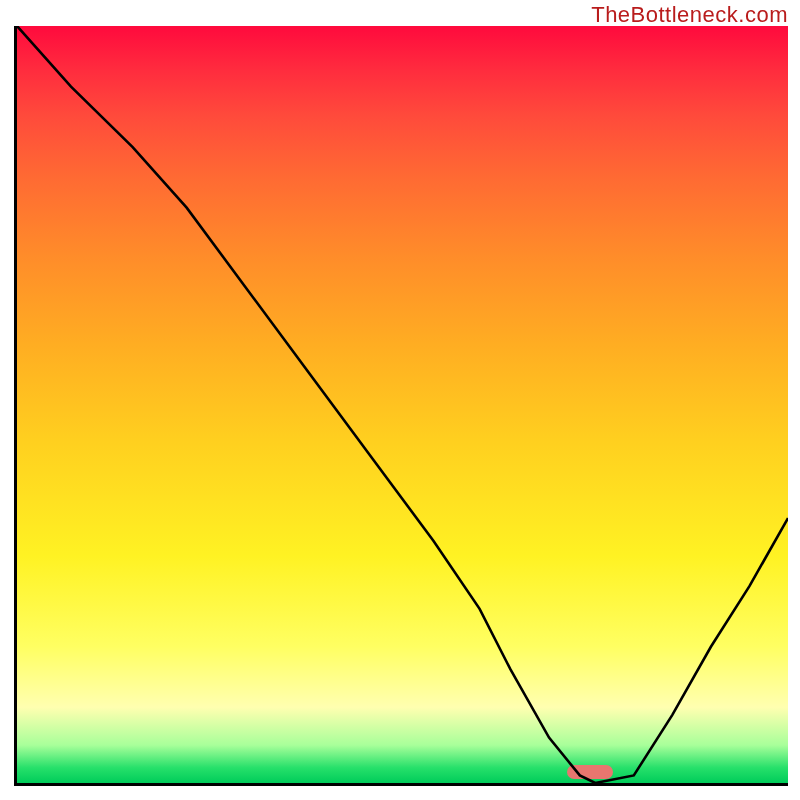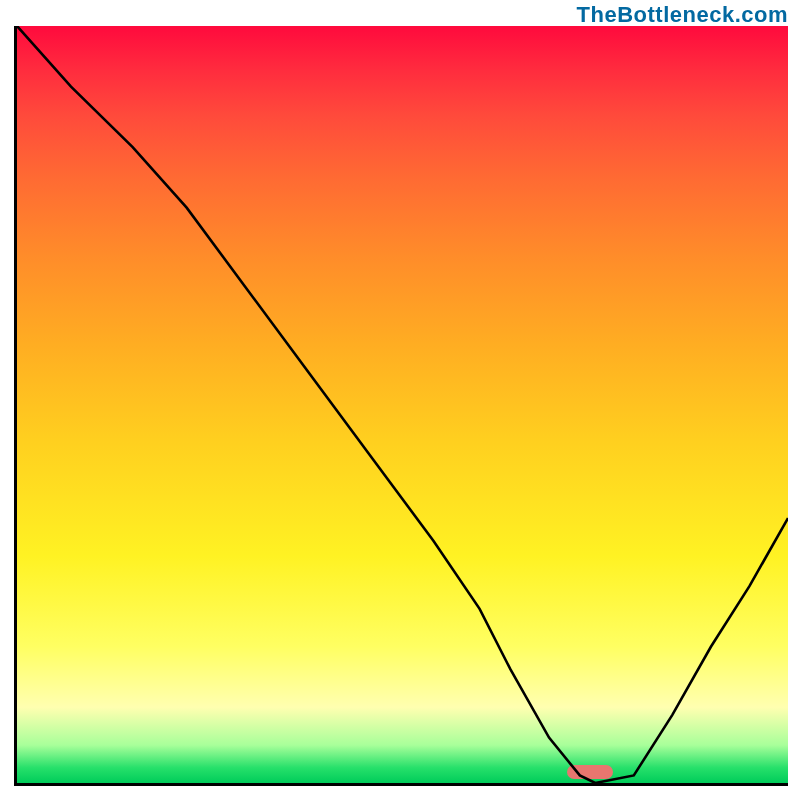--- a/index.html
+++ b/index.html
@@ -9,22 +9,22 @@
     background: #ffffff;
     position: relative;
     font-family: Arial, sans-serif;
     overflow: hidden;
   }
   .watermark {
     position: absolute;
     top: 2px;
     right: 12px;
     font-size: 22px;
-    font-weight: bold;
-    color: #0369a1;
+    font-weight: normal;
+    color: #b91c1c;
     letter-spacing: 0.5px;
     z-index: 10;
   }
   .chart-area {
     position: absolute;
     left: 14px;
     top: 26px;
     width: 774px;
     height: 760px;
     border-left: 3px solid #000;

